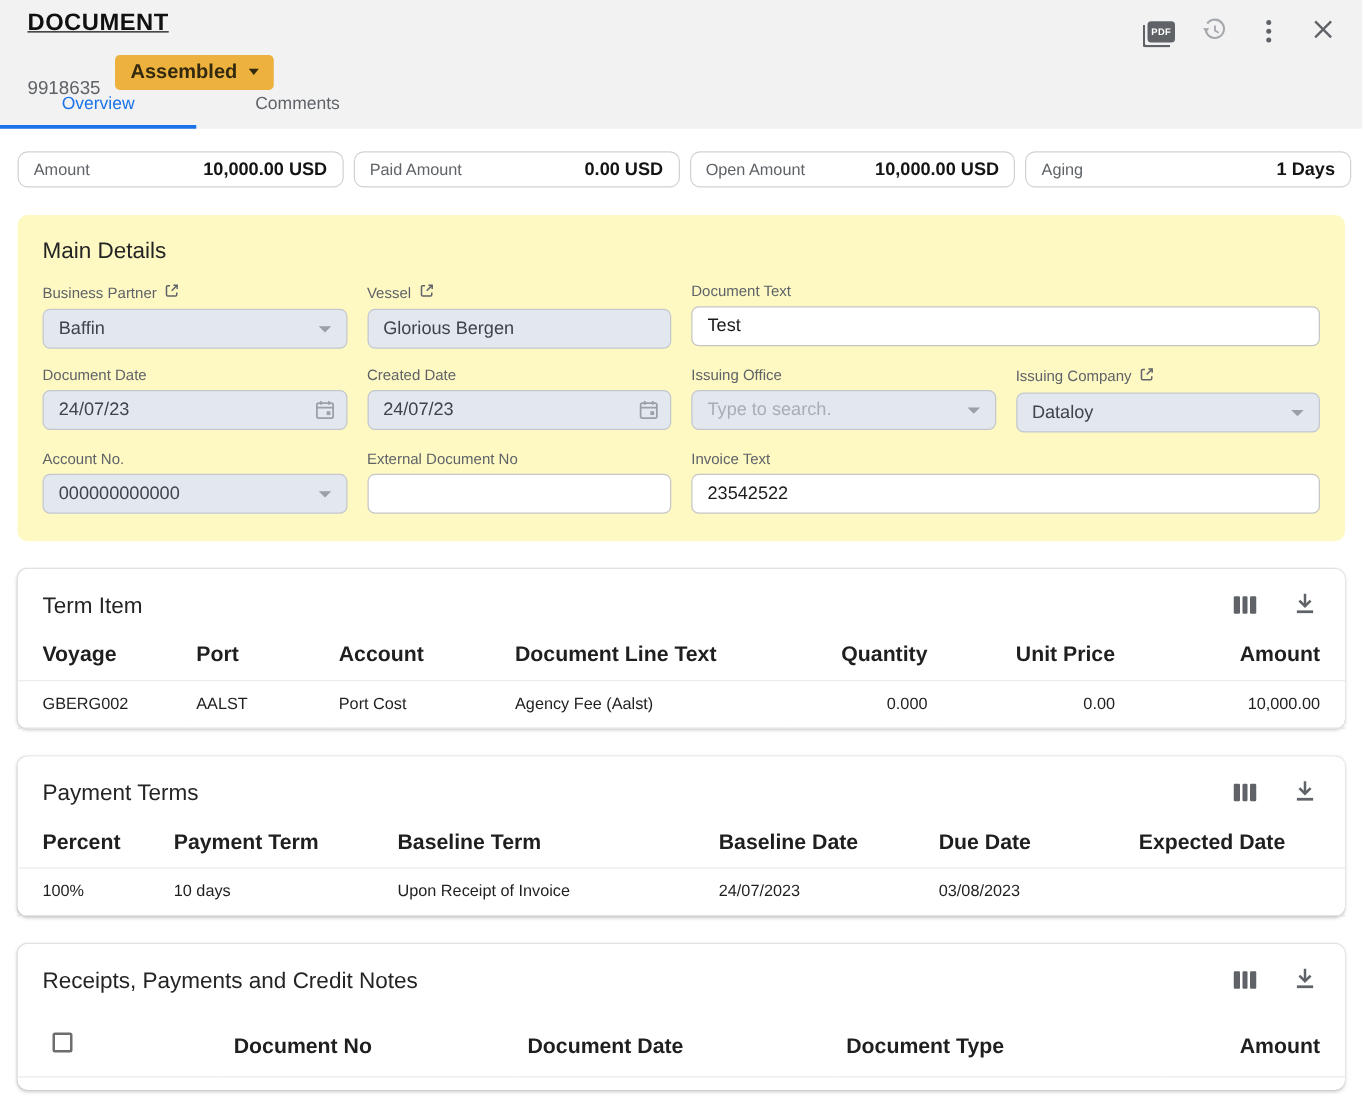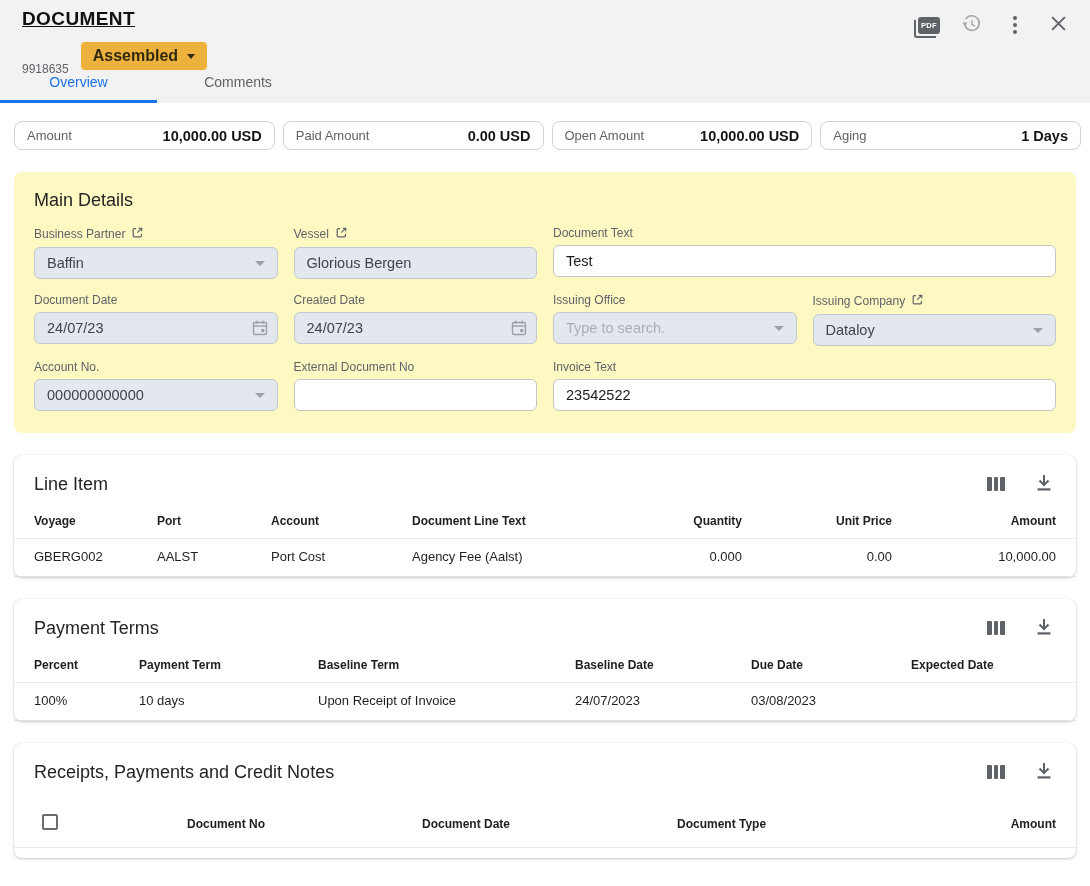--- a/index.html
+++ b/index.html
@@ -4,21 +4,21 @@
 <style>
   * { margin:0; padding:0; box-sizing:border-box; }
   html,body { width:1090px; height:886px; background:#fff; overflow:hidden;
               font-family:"Liberation Sans", sans-serif; color:#202124; }
 
   
   .app-header { position:relative; height:103px; background:#f2f2f3; }
   .page-title { position:absolute; left:22px; top:8px; font-size:19px; font-weight:700;
                 letter-spacing:.4px; color:#111;text-decoration:underline; }
   .doc-row { position:absolute; left:22px; top:36px; display:flex; align-items:center; gap:12px; }
-  .doc-number { font-size:12px; color:#5f6368;margin-top:26px; }
+  .doc-number { font-size:15px; color:#5f6368;margin-top:26px; }
   .status-badge { display:flex; align-items:center; gap:9px; background:#ecb23d; border:none;
                   border-radius:4px; padding:5px 12px; font-family:inherit; font-size:16px;
                   font-weight:700; color:#33290f; cursor:pointer; }
   .badge-caret { width:0; height:0; border-left:4px solid transparent;
                  border-right:4px solid transparent; border-top:5px solid #33290f; }
   .header-actions { position:absolute; right:20px; top:13px; display:flex; align-items:center; gap:19px; }
   .icon-btn { background:none; border:none; padding:0; cursor:pointer; display:flex;
               align-items:center; justify-content:center; width:24px; height:24px; }
   .pdf-icon { position:relative; display:inline-block; }
   .pdf-icon::after { content:""; position:absolute; left:-4px; right:4px; top:4px; bottom:-4px;
@@ -64,21 +64,21 @@
 
   
   .card { margin:22px 14px 0; background:#fff; border-radius:8px;
           box-shadow:0 1px 3px rgba(60,64,67,.28), 0 0 1px rgba(60,64,67,.18); }
   .card-header { display:flex; justify-content:space-between; align-items:center;
                  padding:17px 20px 4px; }
   .card-icons { display:flex; align-items:center; gap:24px; }
   .cols-icon { display:flex; gap:2px; }
   .cols-icon i { width:4.5px; height:14px; background:#5f6368; border-radius:1px; }
   table { width:100%; border-collapse:collapse; font-size:13px; color:#1f1f1f; }
-  th { font-size:12px; font-weight:700; color:#1f1f1f; text-align:left;
+  th { font-size:17px; font-weight:700; color:#1f1f1f; text-align:left;
        padding:14px 8px 10px; border-bottom:1px solid #ececec; }
   td { padding:10px 8px 12px; border-bottom:1px solid #e2e2e2; }
   th:first-child, td:first-child { padding-left:20px; }
   th:last-child, td:last-child { padding-right:20px; }
   .num { text-align:right; }
   .receipts-table th { padding-top:26px; padding-bottom:14px; }
   .receipts-pad { height:10px; }
   .checkbox { display:inline-block; width:16px; height:16px; border:2px solid #6d6d6d;
               border-radius:2px; background:#fff; cursor:pointer; }
   .checkbox-cell { padding-left:28px !important; width:165px; }
@@ -286,21 +286,21 @@
       <div class="control editable">
         <input type="text" value="23542522" style="">
       </div>
     </div>
 
   </div>
 </div>
 
 <div class="card">
   <div class="card-header">
-    <div class="section-title">Line Item</div>
+    <div class="section-title">Term Item</div>
     <div class="card-icons">
       <button class="icon-btn">
         <span class="cols-icon">
             <i></i>
             <i></i>
             <i></i>
           </span>
       </button>
       <button class="icon-btn">
         <span>

